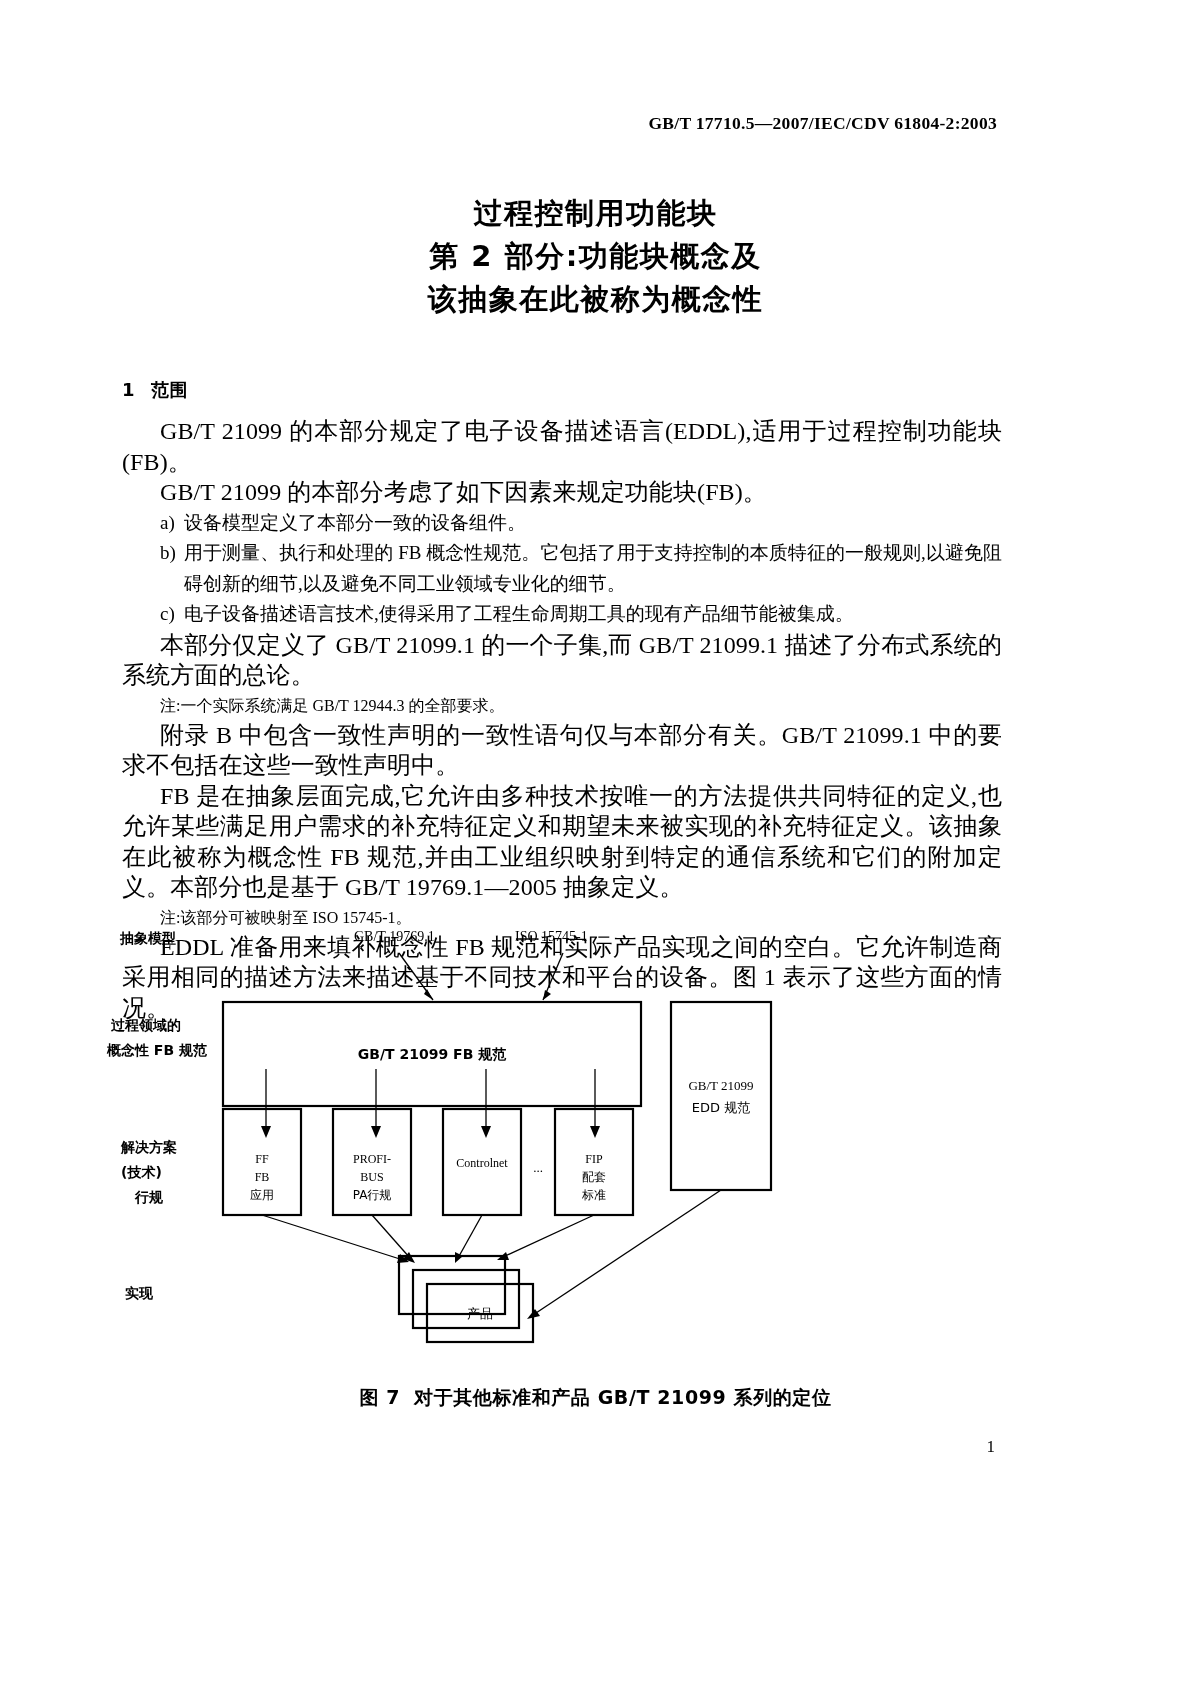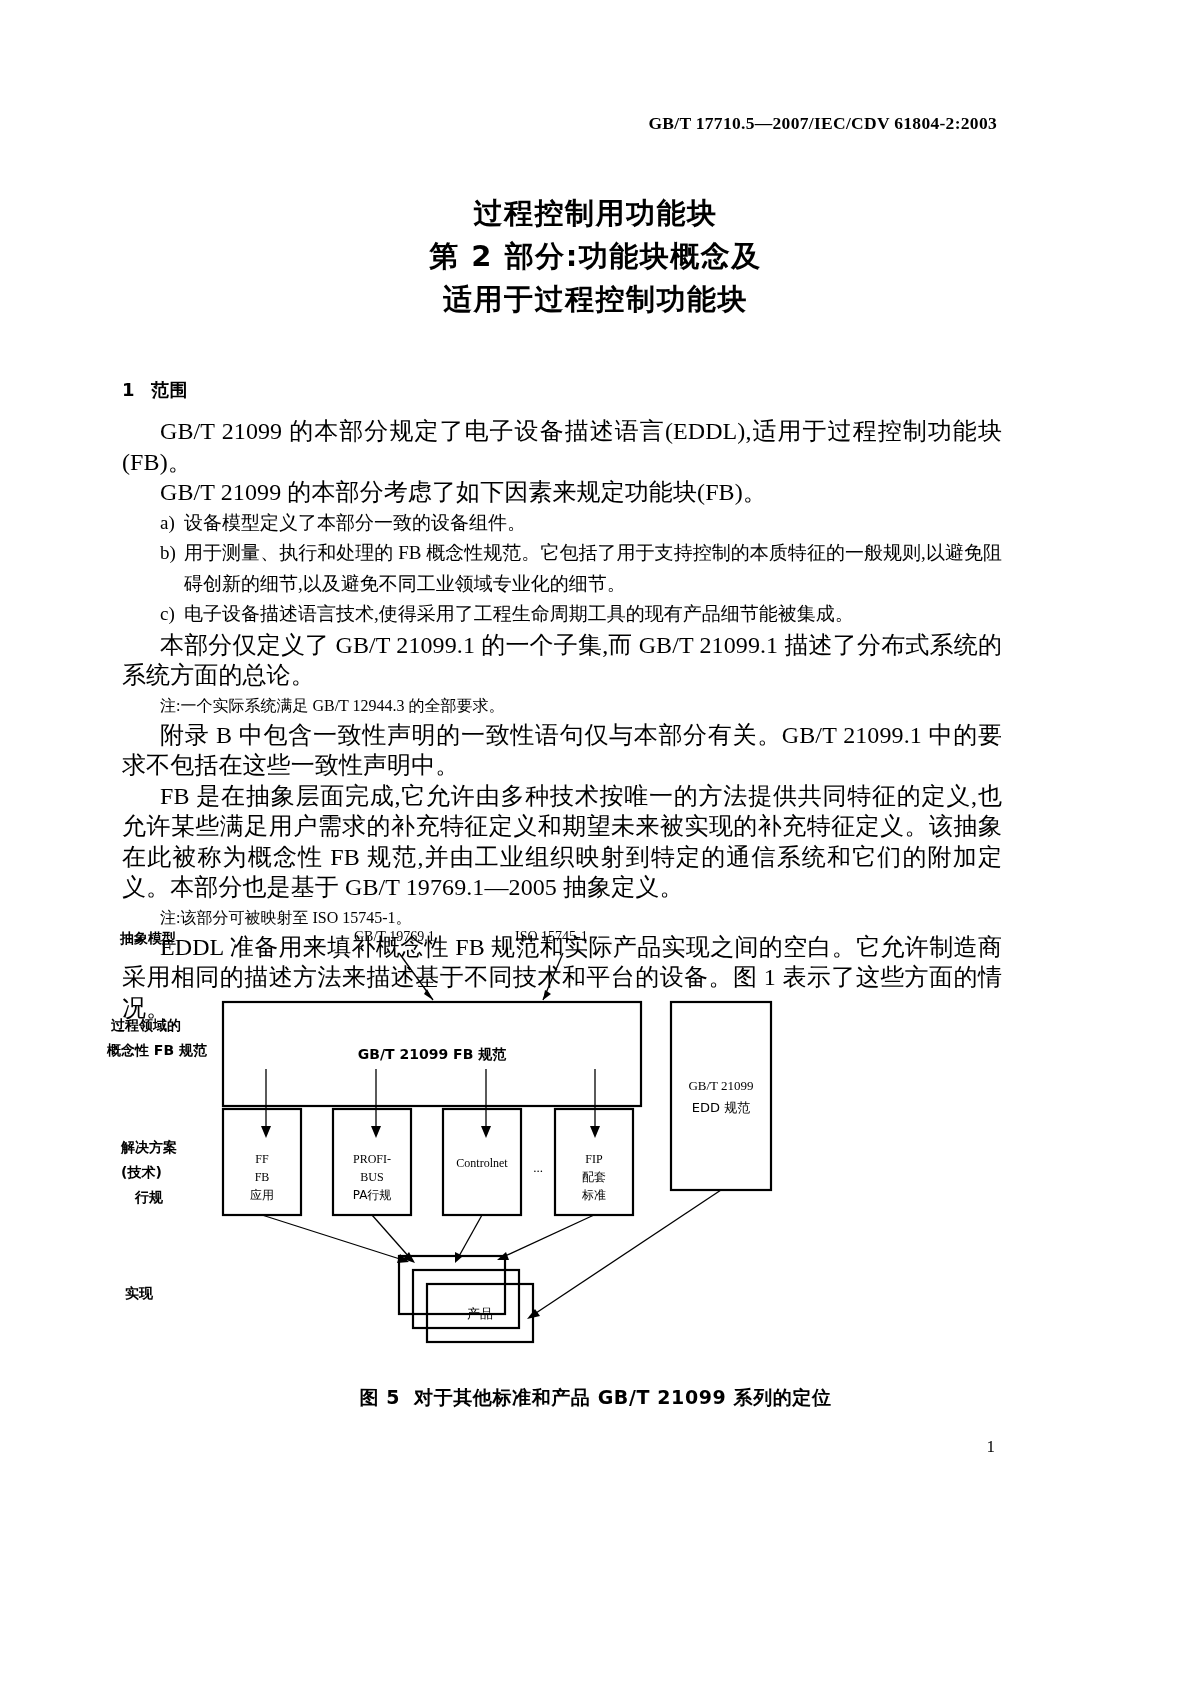--- a/index.html
+++ b/index.html
@@ -138,21 +138,21 @@
 </head>
 <body>
 
 <div class="page">
 
   <div class="running-header">GB/T 17710.5—2007/IEC/CDV 61804-2:2003</div>
 
   <div class="doc-title">
     <div>过程控制用功能块</div>
     <div>第 2 部分:功能块概念及</div>
-    <div>适用于过程控制功能块</div>
+    <div>该抽象在此被称为概念性</div>
   </div>
 
   <div class="body-area">
 
     <h2 class="section-head">
       <span class="num">1</span><span>范围</span>
     </h2>
 
     <p class="para indent">GB/T 21099 的本部分规定了电子设备描述语言(EDDL),适用于过程控制功能块(FB)。</p>
     <p class="para indent">GB/T 21099 的本部分考虑了如下因素来规定功能块(FB)。</p>
@@ -270,17 +270,17 @@
       </g>
 
       <rect class="box-line" x="296" y="336" width="106" height="58" fill="#fff"></rect>
       <rect class="box-line" x="310" y="350" width="106" height="58" fill="#fff"></rect>
       <rect class="box-line" x="324" y="364" width="106" height="58" fill="#fff"></rect>
       <text class="cn" x="377" y="398" font-size="13" text-anchor="middle">产品</text>
     </svg>
   </div>
 
   <div class="fig-caption">
-    <span class="capnum">图 5</span><span>对于其他标准和产品 GB/T 21099 系列的定位</span>
+    <span class="capnum">图 7</span><span>对于其他标准和产品 GB/T 21099 系列的定位</span>
   </div>
 
   <div class="page-number">1</div>
 </div>
 
 </body></html>

